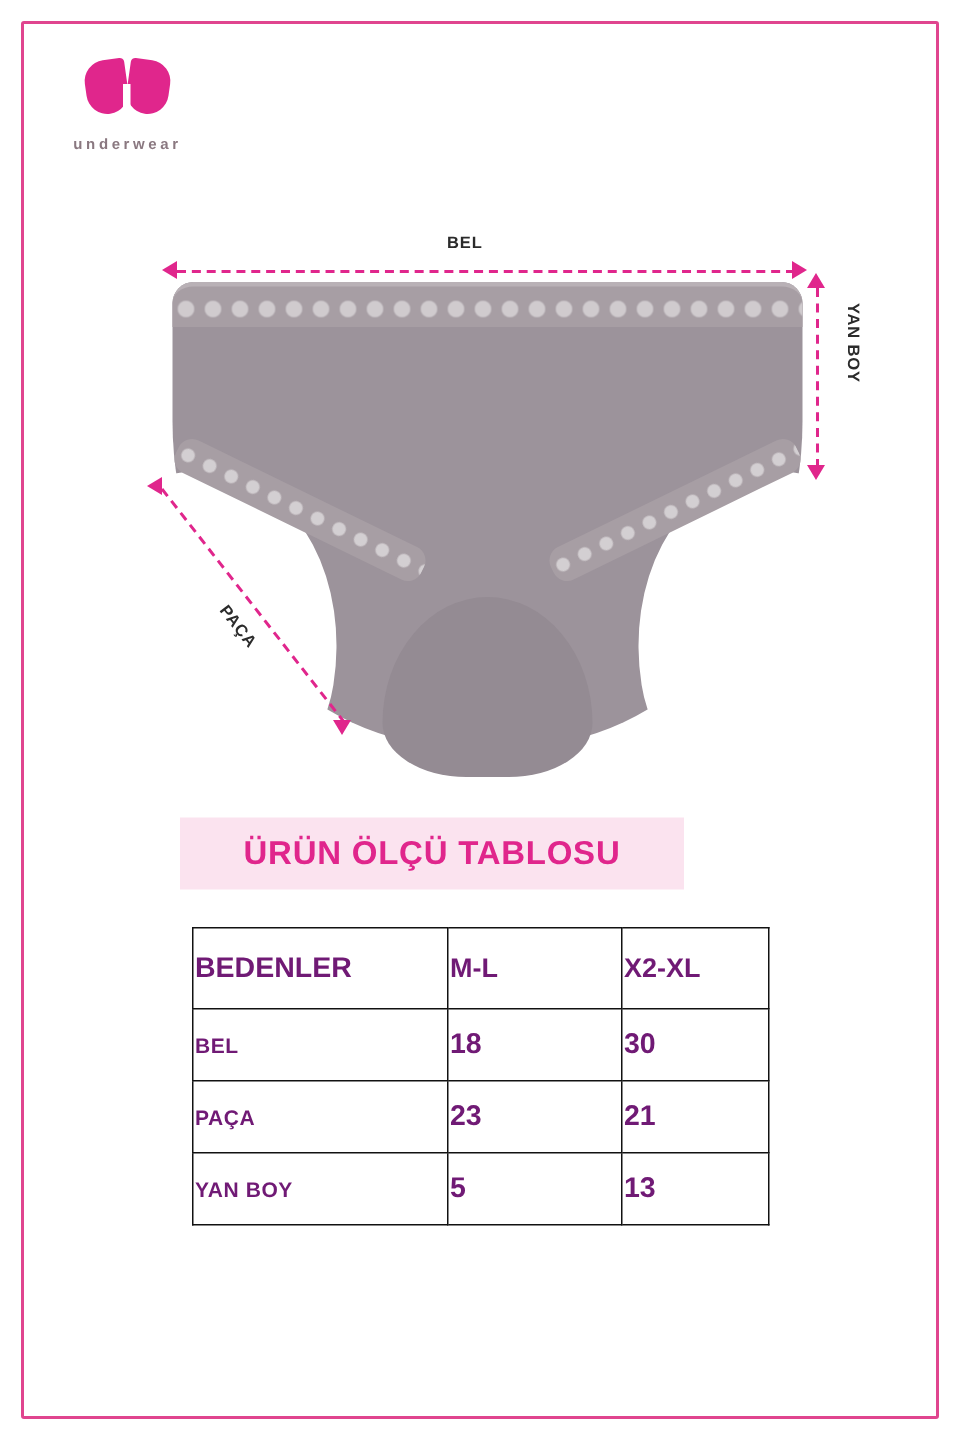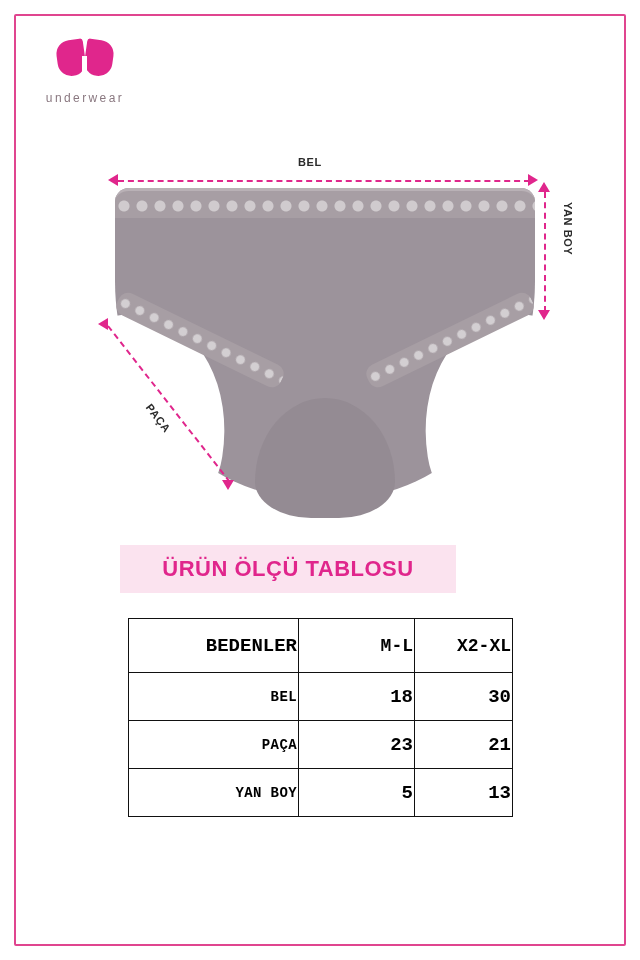--- a/index.html
+++ b/index.html
@@ -69,24 +69,25 @@
     text-align: center;
     font-size: 21px;
     font-weight: bold;
     letter-spacing: 0.5px;
     color: #6b2c48;
     margin-top: 2px;
     font-family: "DejaVu Sans", sans-serif;
   }
   .logo-sub {
     text-align: center;
-    font-size: 12px;
+    font-size: 10px;
     letter-spacing: 2.4px;
     color: #8a7880;
     margin-top: 1px;
+    font-weight: bold;
   }
 
   
   .product-area {
     position: absolute;
     left: 70px; top: 150px;
     width: 500px; height: 390px;
   }
   .panty {
     position: absolute;
@@ -208,23 +209,22 @@
   
   .size-table {
     position: absolute;
     left: 128px; top: 618px;
     width: 384px;
     border-collapse: collapse;
     table-layout: fixed;
   }
   .size-table th, .size-table td {
     border: 1.5px solid #111111;
-    text-align: right;
-    color: #000000;
-    font-family: Liberation Mono, monospace;
+    text-align: left;
+    color: #701a75;
   }
   .size-table thead th {
     height: 54px;
     font-size: 19px;
     font-weight: bold;
   }
   .size-table thead th.col-head {
     font-size: 18px;
   }
   .size-table tbody td {

